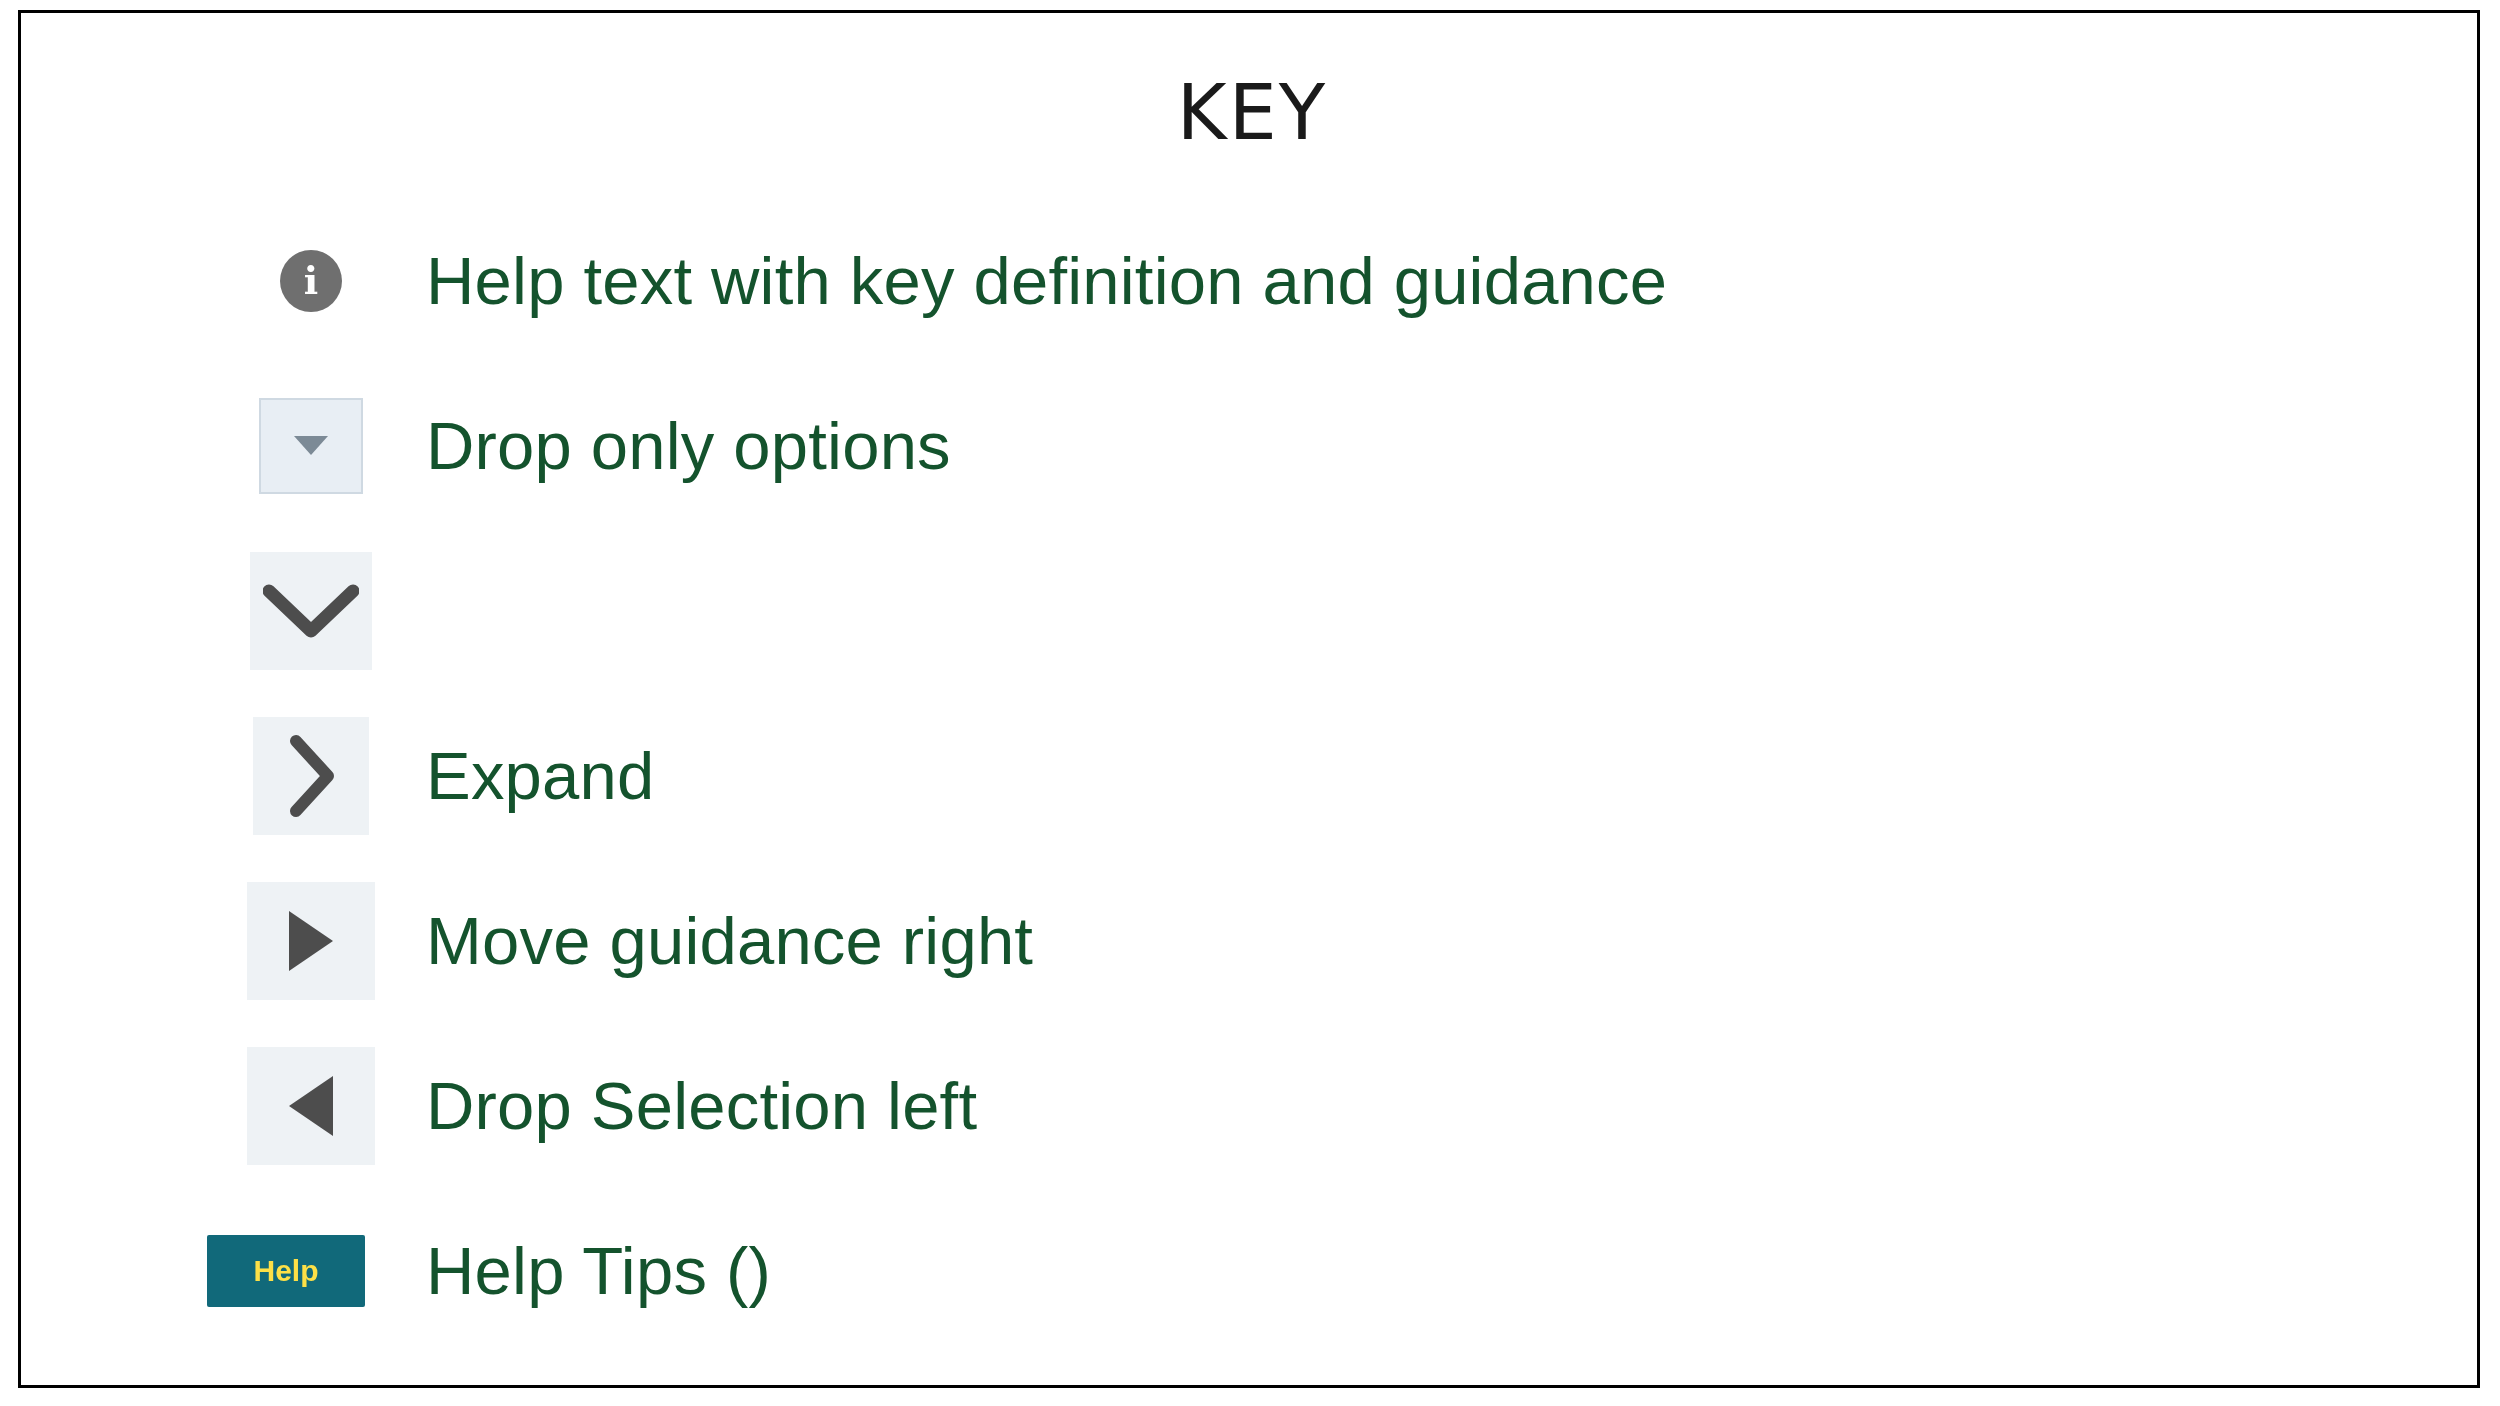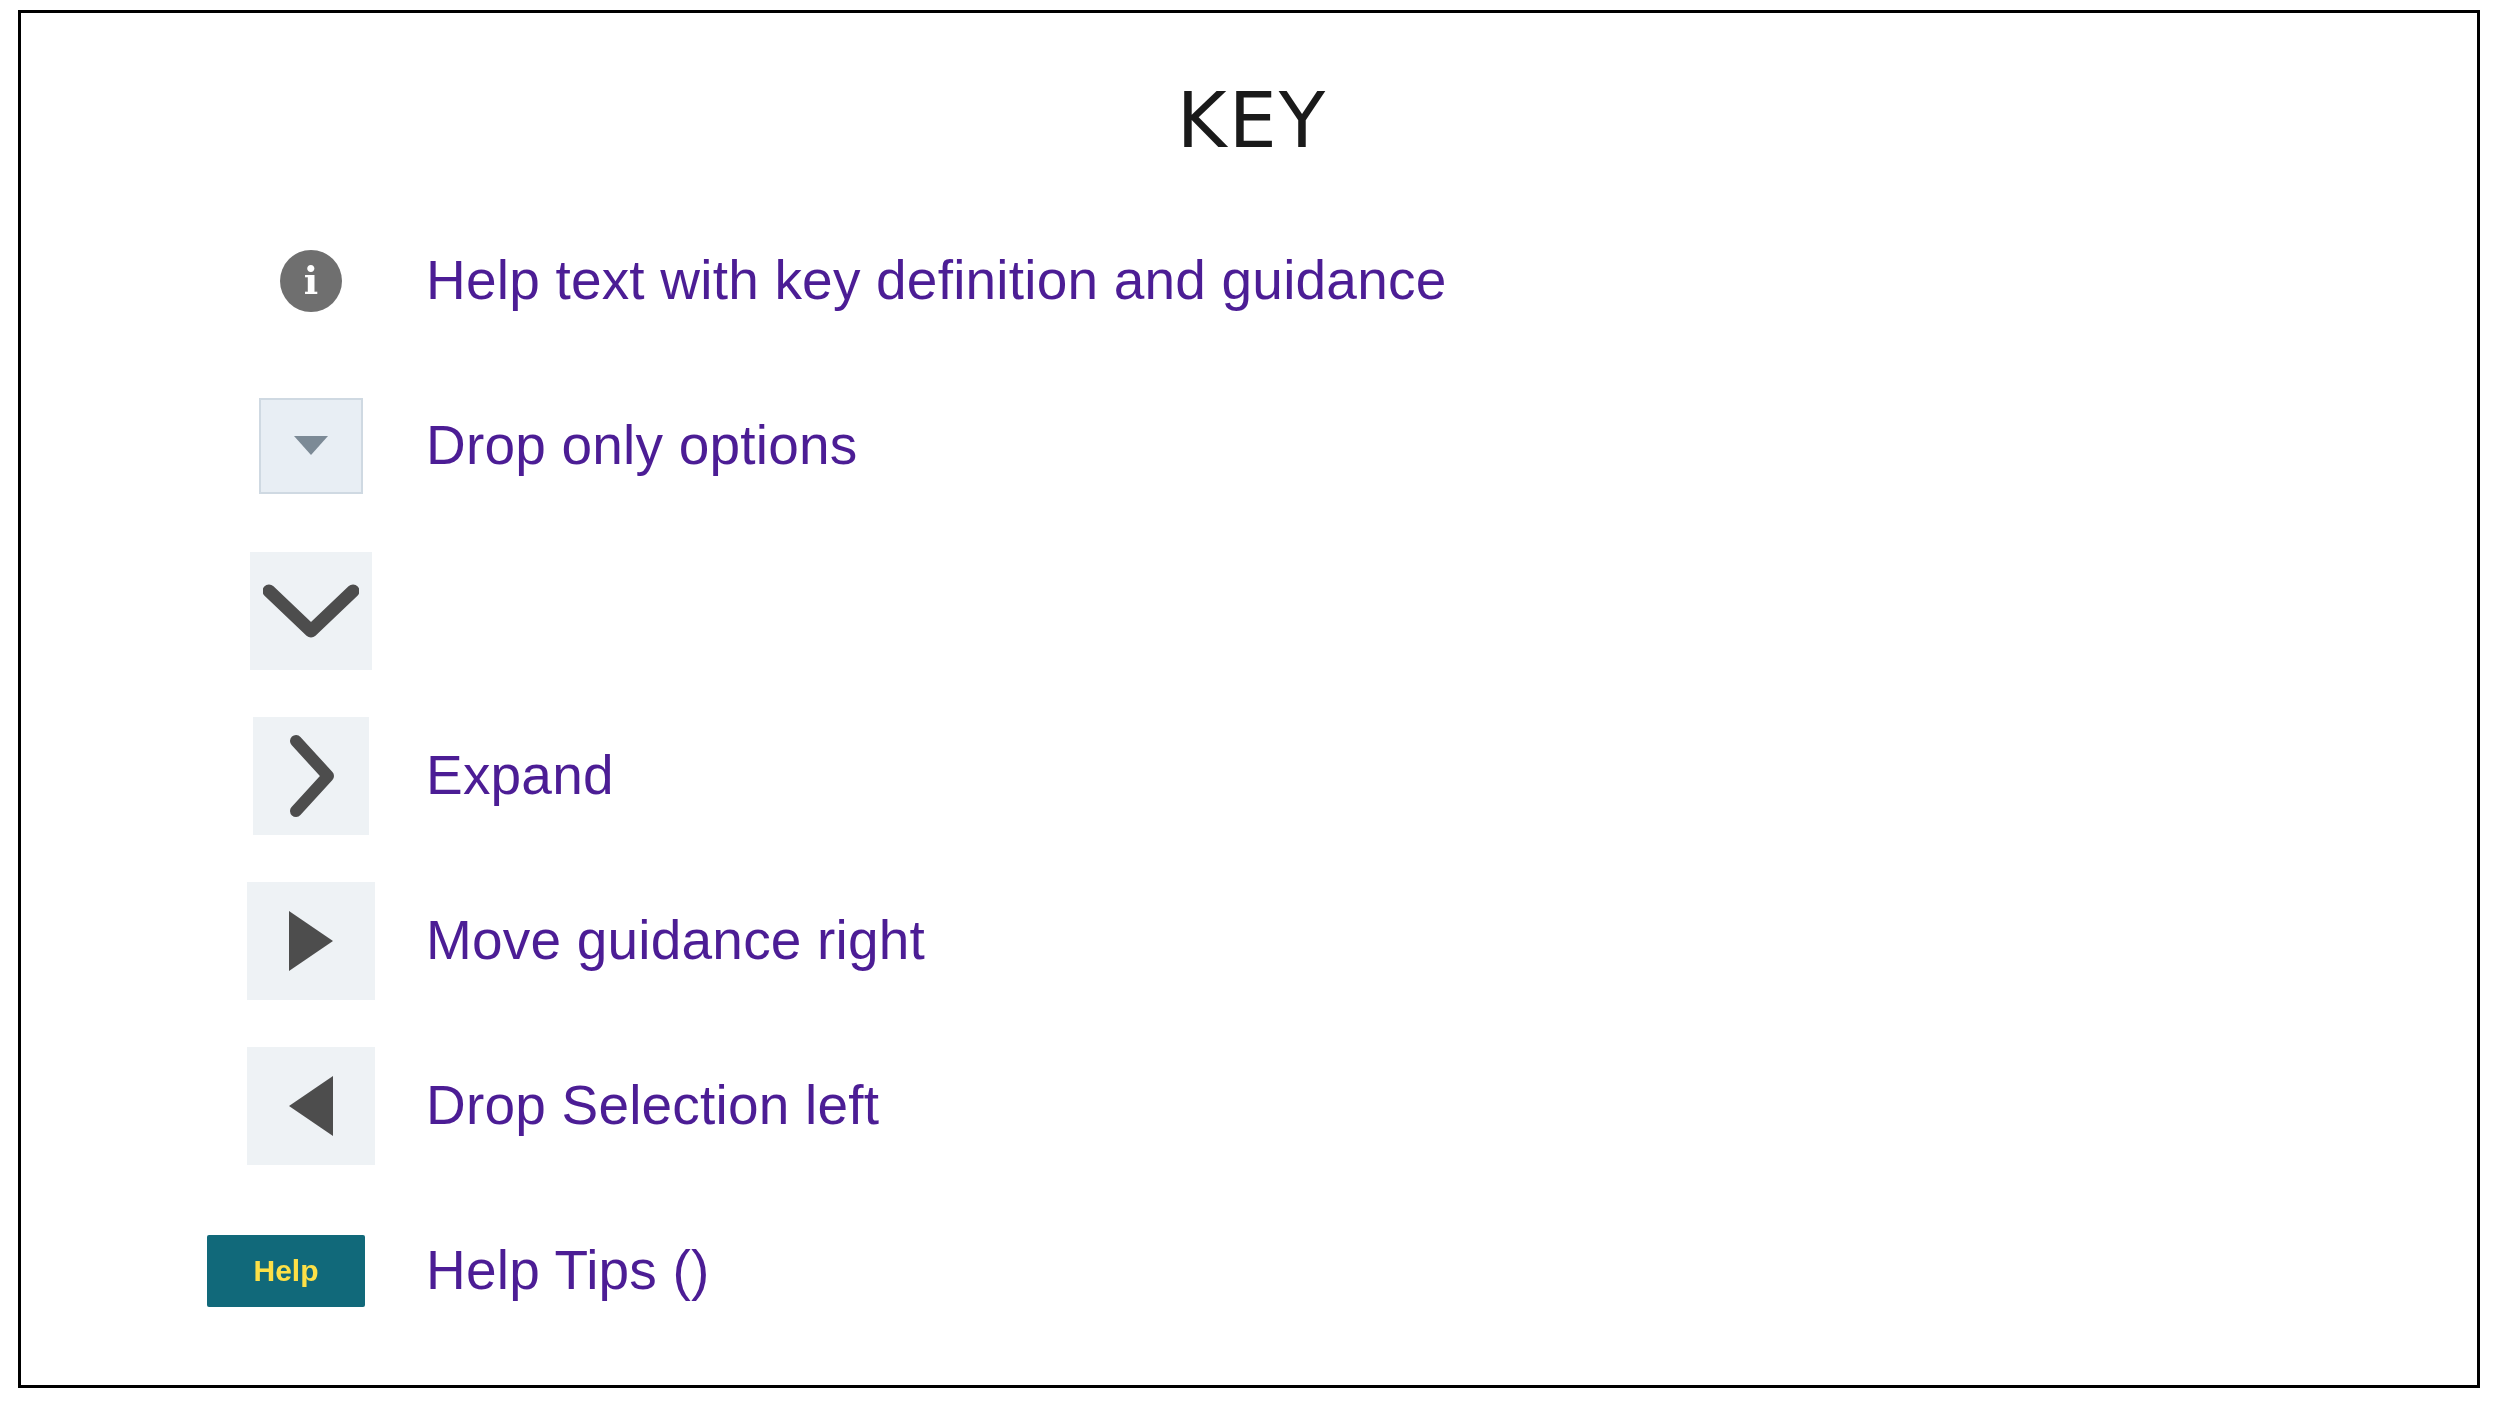--- a/index.html
+++ b/index.html
@@ -29,21 +29,20 @@
     position: absolute;
     left: 0;
     top: 55px;
     width: 2462px;
     text-align: center;
     font-size: 76px;
     font-weight: 400;
     letter-spacing: 2px;
     color: #1a1a1a;
     font-family: "DejaVu Sans", sans-serif;
-    margin-top: 8px;
   }
 
   #rows {
     position: absolute;
     left: 0;
     top: 185px;
     width: 2462px;
   }
 
   .key-row {
@@ -63,22 +62,22 @@
   }
 
   .label-cell {
     position: absolute;
     left: 405px;
     top: 0;
     right: 60px;
     height: 165px;
     display: flex;
     align-items: center;
-    font-size: 55px;
-    color: #4c1d95;
+    font-size: 67px;
+    color: #14532d;
     line-height: 1.12;
     letter-spacing: 0.2px;
     text-align: center;
   }
 
   
 
   .info-circle {
     width: 62px;
     height: 62px;

